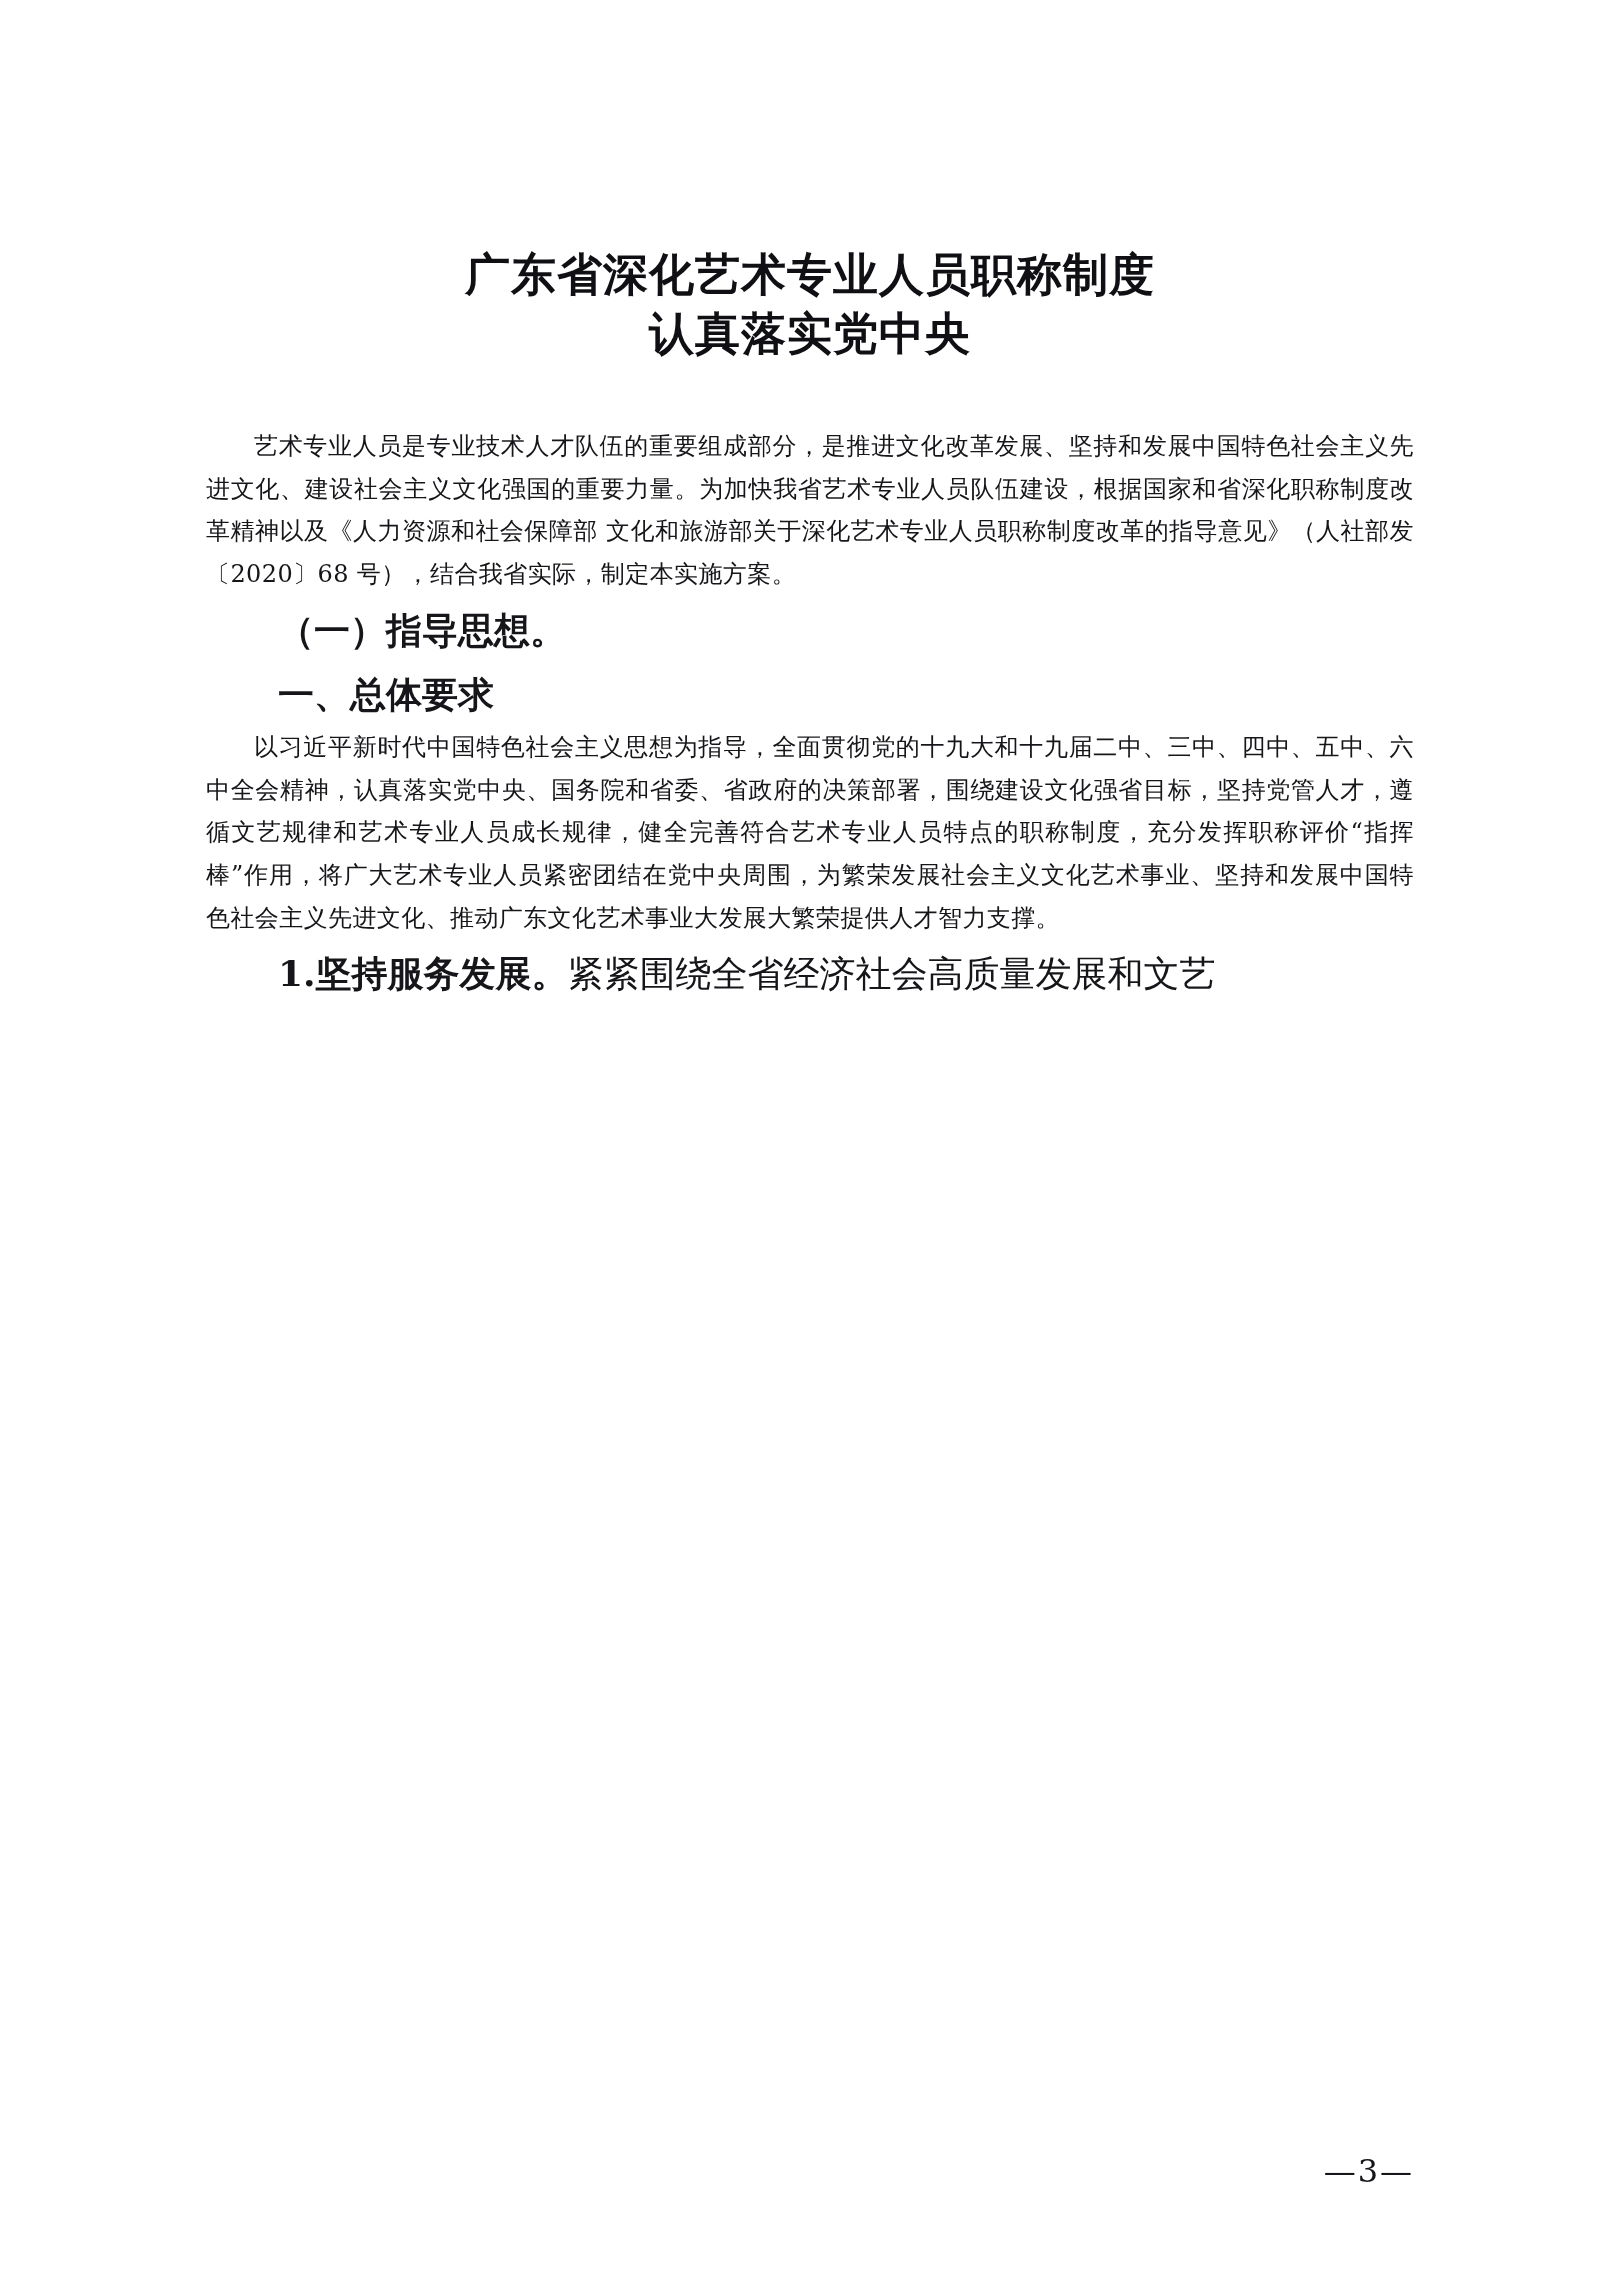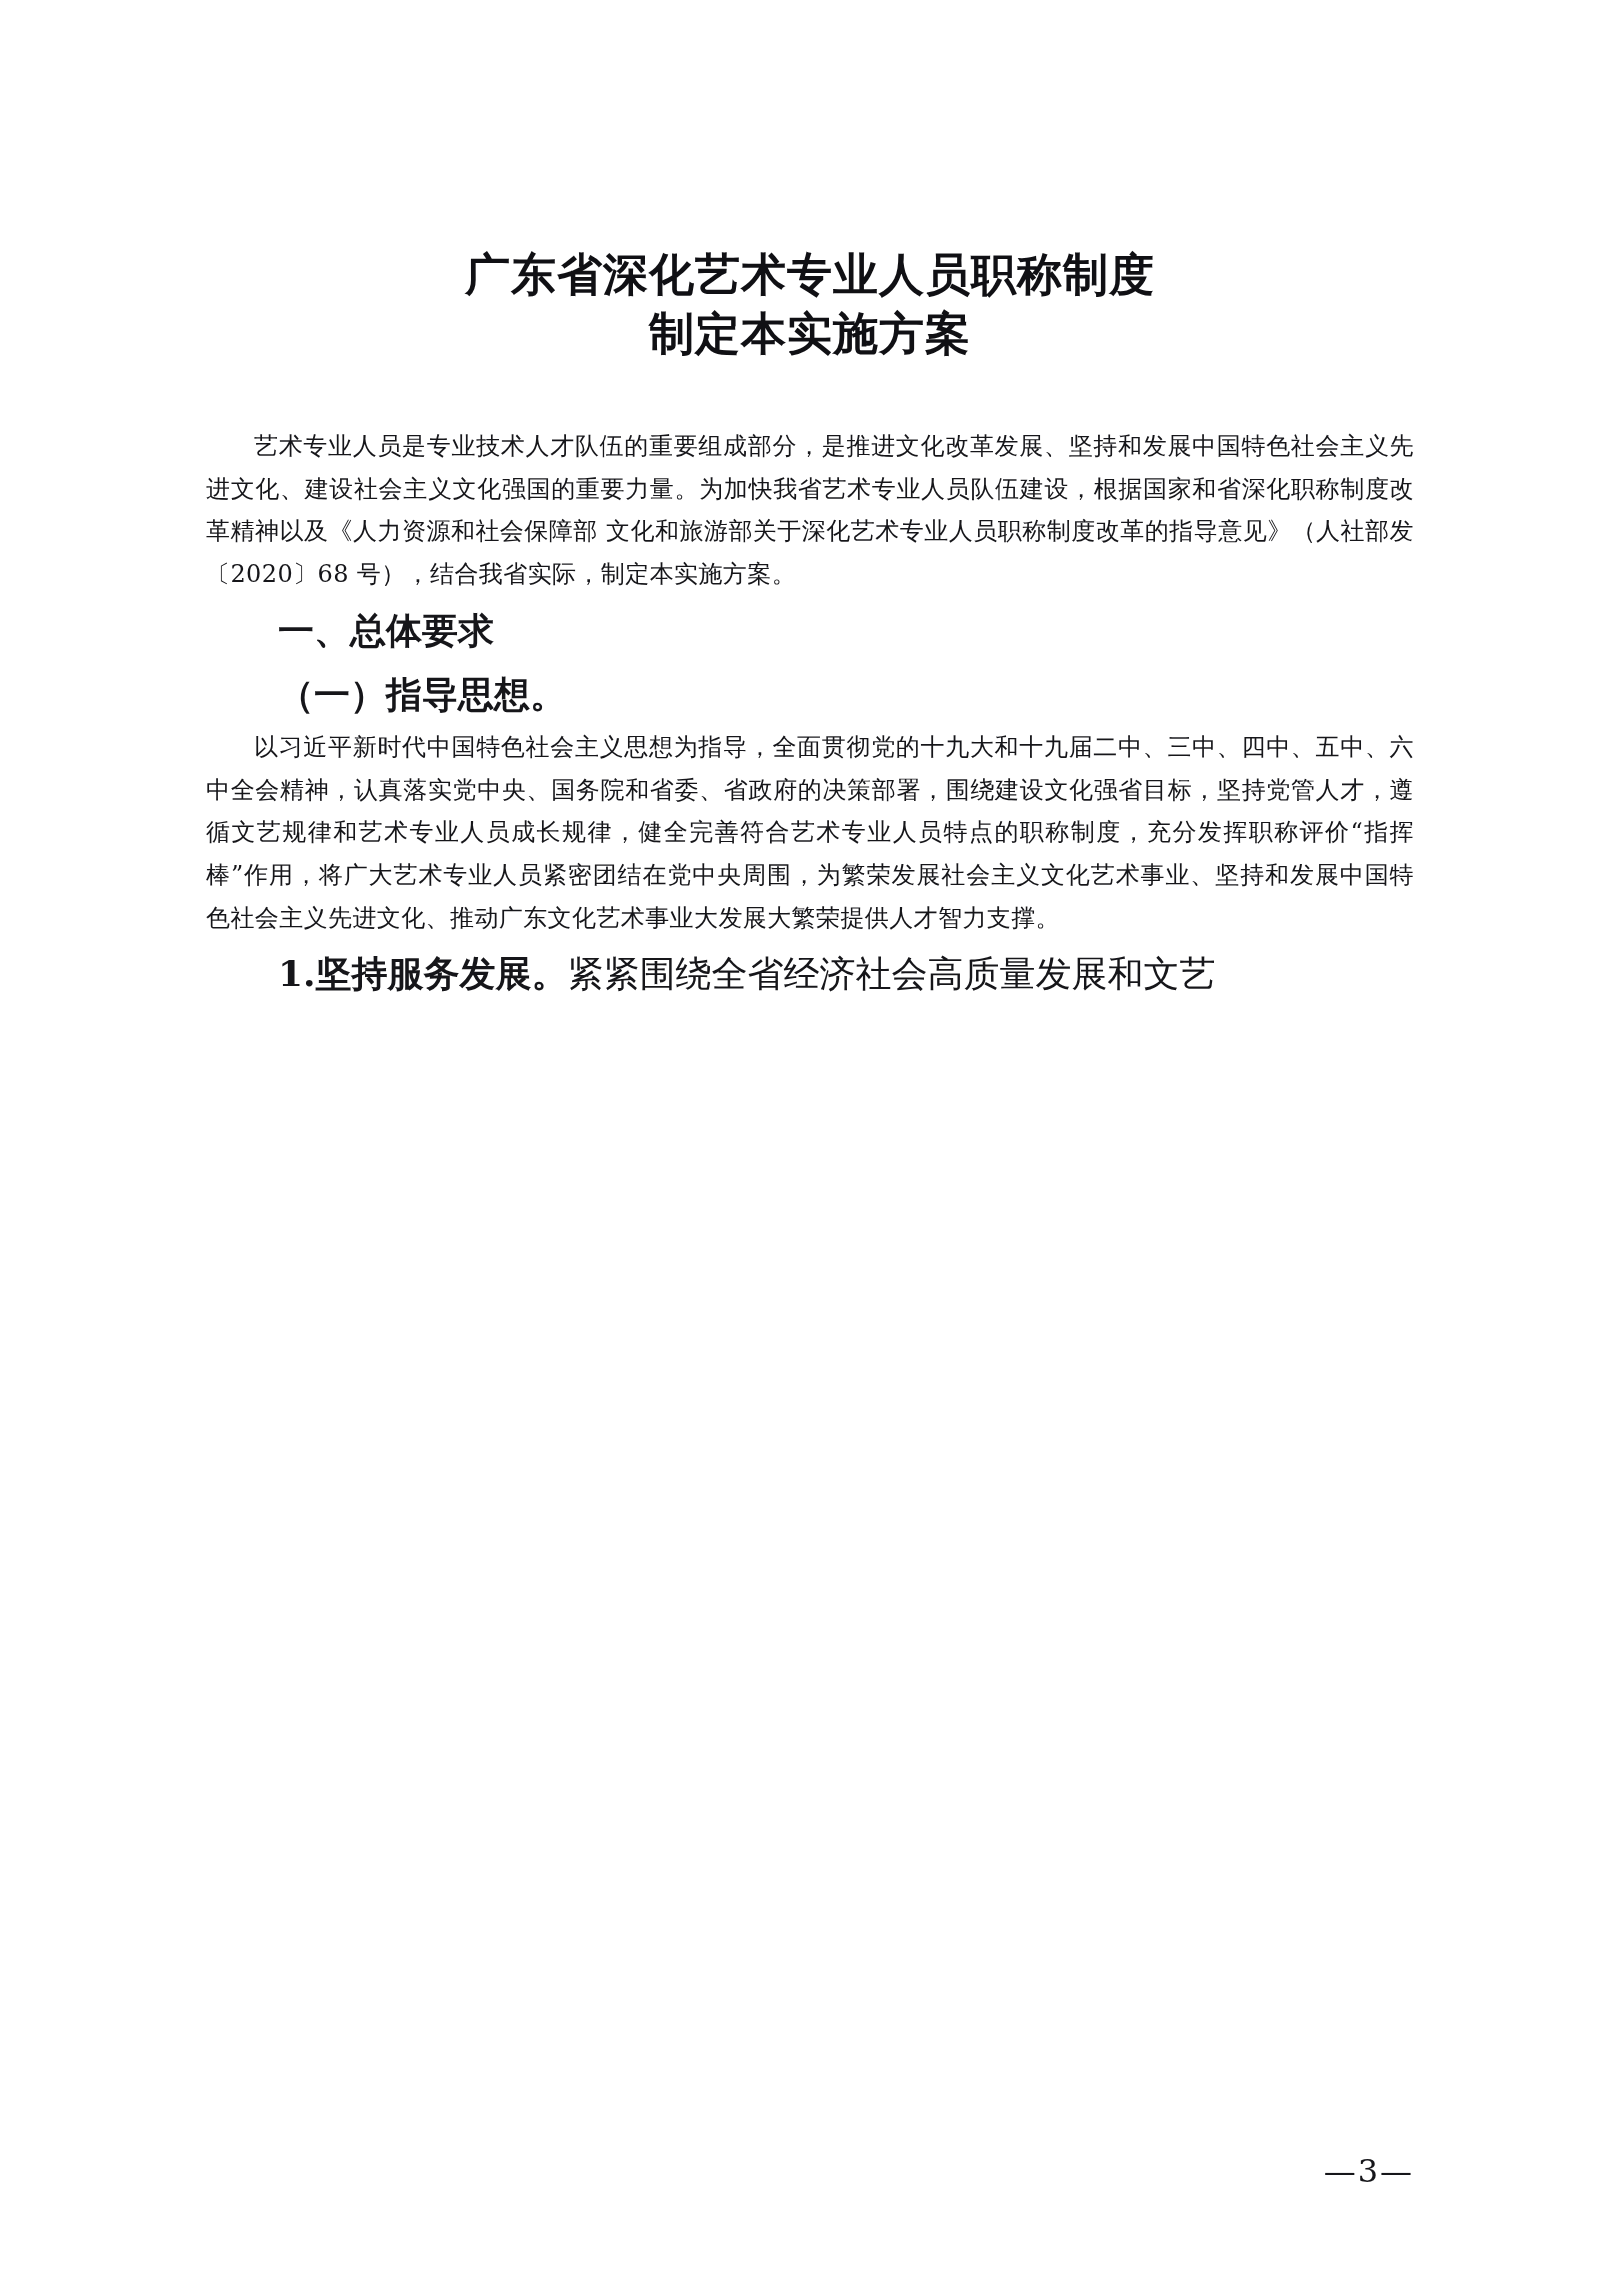--- a/index.html
+++ b/index.html
@@ -78,30 +78,30 @@
     color: #16161a;
   }
 </style>
 </head>
 <body>
 
 <div class="page">
 
   <div class="doc-title">
     <span class="line">广东省深化艺术专业人员职称制度</span>
-    <span class="line">制定本实施方案</span>
+    <span class="line">认真落实党中央</span>
   </div>
 
   <div class="body-block">
 
     <p class="para indent">艺术专业人员是专业技术人才队伍的重要组成部分，是推进文化改革发展、坚持和发展中国特色社会主义先进文化、建设社会主义文化强国的重要力量。为加快我省艺术专业人员队伍建设，根据国家和省深化职称制度改革精神以及《人力资源和社会保障部 文化和旅游部关于深化艺术专业人员职称制度改革的指导意见》（人社部发〔2020〕68 号），结合我省实际，制定本实施方案。</p>
 
+    <p class="heading">（一）指导思想。</p>
+
     <p class="heading">一、总体要求</p>
-
-    <p class="heading">（一）指导思想。</p>
 
     <p class="para indent">以习近平新时代中国特色社会主义思想为指导，全面贯彻党的十九大和十九届二中、三中、四中、五中、六中全会精神，认真落实党中央、国务院和省委、省政府的决策部署，围绕建设文化强省目标，坚持党管人才，遵循文艺规律和艺术专业人员成长规律，健全完善符合艺术专业人员特点的职称制度，充分发挥职称评价“指挥棒”作用，将广大艺术专业人员紧密团结在党中央周围，为繁荣发展社会主义文化艺术事业、坚持和发展中国特色社会主义先进文化、推动广东文化艺术事业大发展大繁荣提供人才智力支撑。</p>
 
 
     <p class="mixed"><b>1.坚持服务发展。</b><span>紧紧围绕全省经济社会高质量发展和文艺</span></p>
 
   </div>
 
   <div class="page-number">—3—</div>
 

